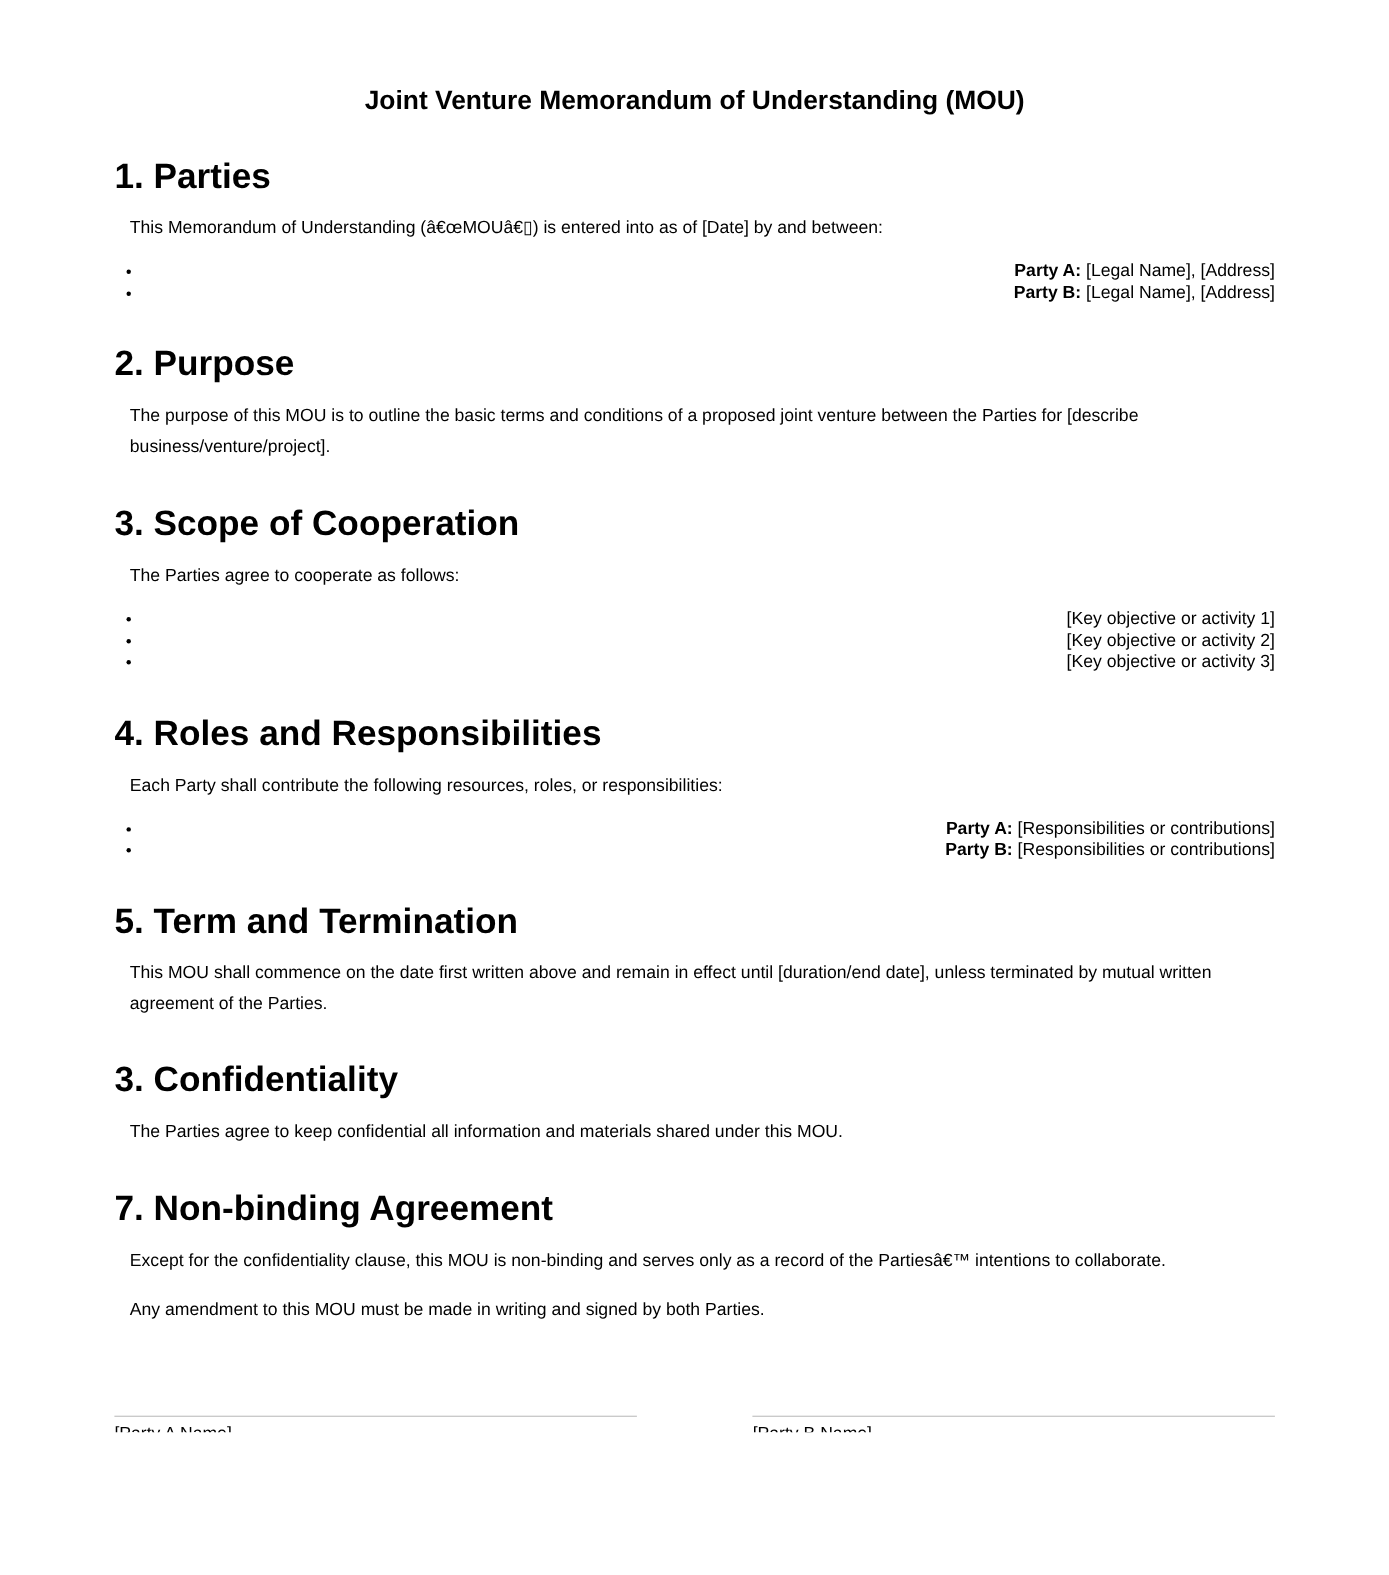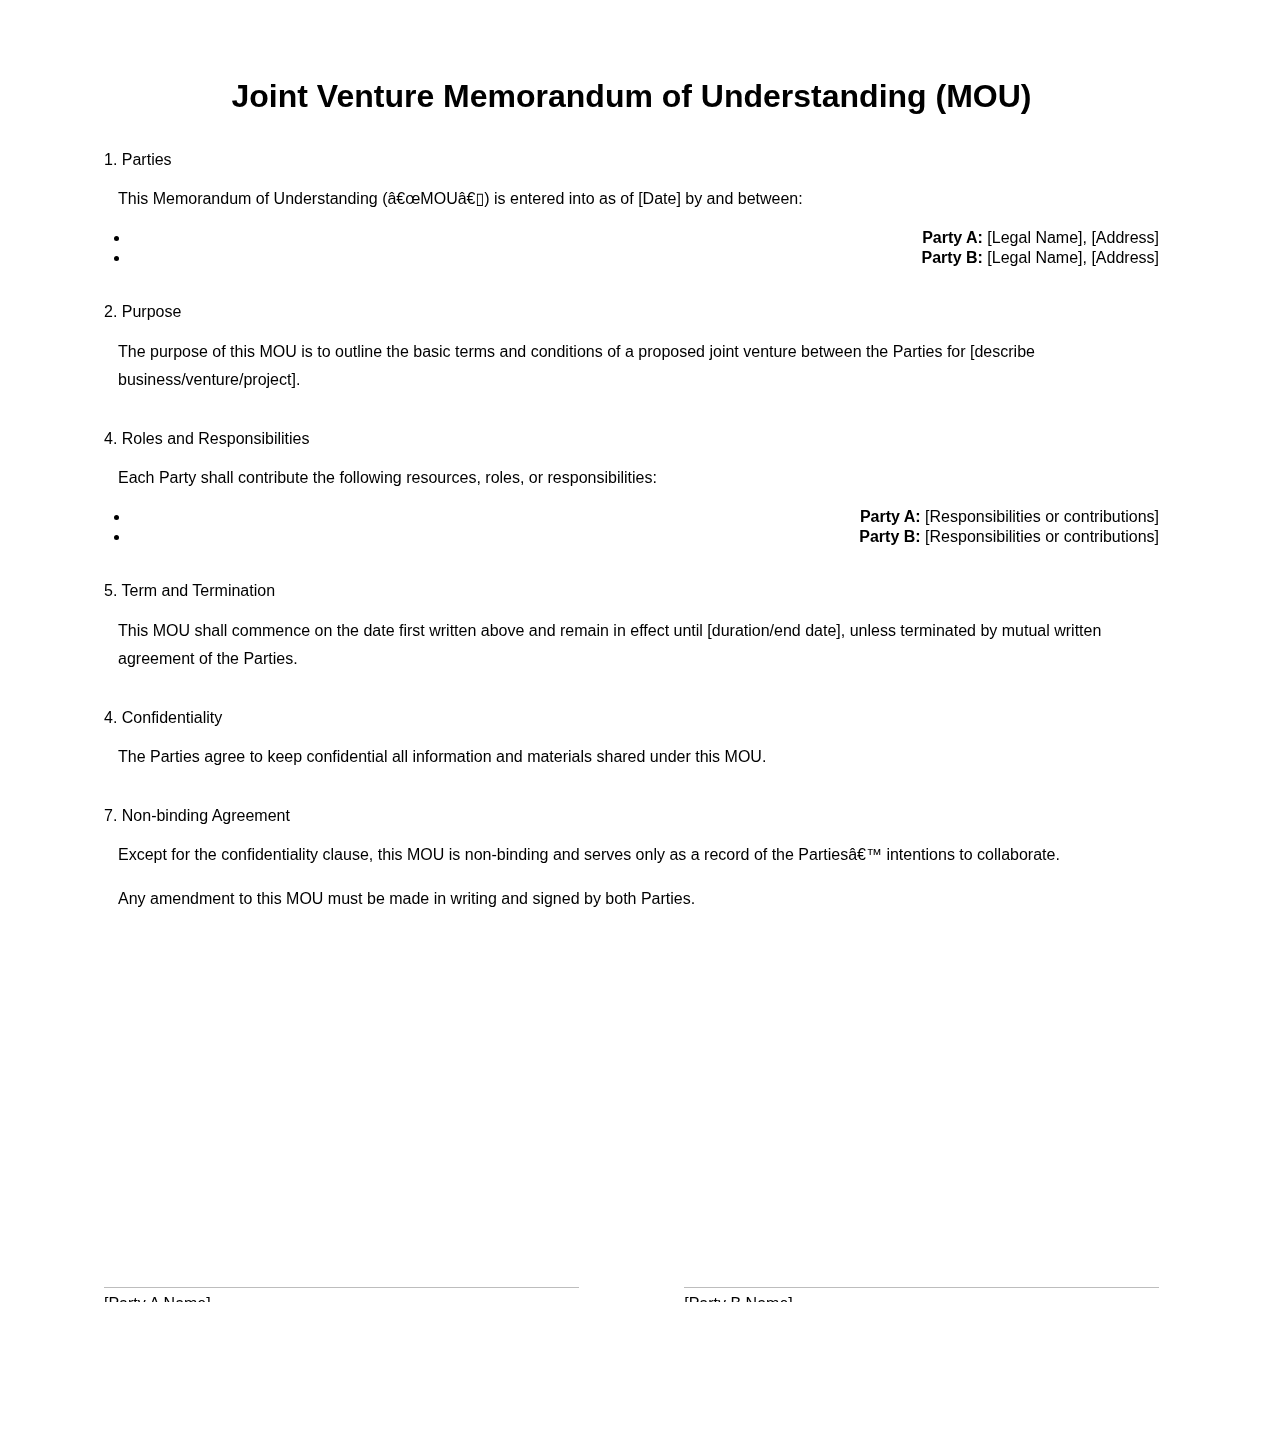--- a/index.html
+++ b/index.html
@@ -19,29 +19,29 @@
     position: relative;
     height: 1302px;
     overflow: hidden;
   }
   .doc {
     width: 1055px;
     margin: 0 auto;
     padding-top: 78px;
   }
   h1 {
-    font-size: 32px;
+    font-size: 24px;
     font-weight: bold;
     text-align: center;
     margin: 0;
     line-height: 1.15;
   }
   h2 {
-    font-size: 16px;
-    font-weight: normal;
+    font-size: 32px;
+    font-weight: bold;
     margin: 36px 0 14px 0;
     line-height: 1.15;
   }
   p {
     margin: 16px 14px;
     line-height: 1.75;
   }
   ul {
     margin: 14px 0 16px 0;
     padding-left: 26px;
@@ -82,37 +82,46 @@
         <li><strong>Party A:</strong><span> [Legal Name], [Address]</span></li>
         <li><strong>Party B:</strong><span> [Legal Name], [Address]</span></li>
       </ul>
     </section>
 
     <section>
       <h2>2. Purpose</h2>
       <p>The purpose of this MOU is to outline the basic terms and conditions of a proposed joint venture between the Parties for [describe business/venture/project].</p>
     </section>
 
+    <section>
+      <h2>3. Scope of Cooperation</h2>
+      <p>The Parties agree to cooperate as follows:</p>
+      <ul>
+        <li>[Key objective or activity 1]</li>
+        <li>[Key objective or activity 2]</li>
+        <li>[Key objective or activity 3]</li>
+      </ul>
+    </section>
 
     <section>
       <h2>4. Roles and Responsibilities</h2>
       <p>Each Party shall contribute the following resources, roles, or responsibilities:</p>
       <ul>
         <li><strong>Party A:</strong><span> [Responsibilities or contributions]</span></li>
         <li><strong>Party B:</strong><span> [Responsibilities or contributions]</span></li>
       </ul>
     </section>
 
     <section>
       <h2>5. Term and Termination</h2>
       <p>This MOU shall commence on the date first written above and remain in effect until [duration/end date], unless terminated by mutual written agreement of the Parties.</p>
     </section>
 
     <section>
-      <h2>4. Confidentiality</h2>
+      <h2>3. Confidentiality</h2>
       <p>The Parties agree to keep confidential all information and materials shared under this MOU.</p>
     </section>
 
     <section>
       <h2>7. Non-binding Agreement</h2>
       <p>Except for the confidentiality clause, this MOU is non-binding and serves only as a record of the Partiesâ€™ intentions to collaborate.</p>
     </section>
 
     <section>
       <p>Any amendment to this MOU must be made in writing and signed by both Parties.</p>

